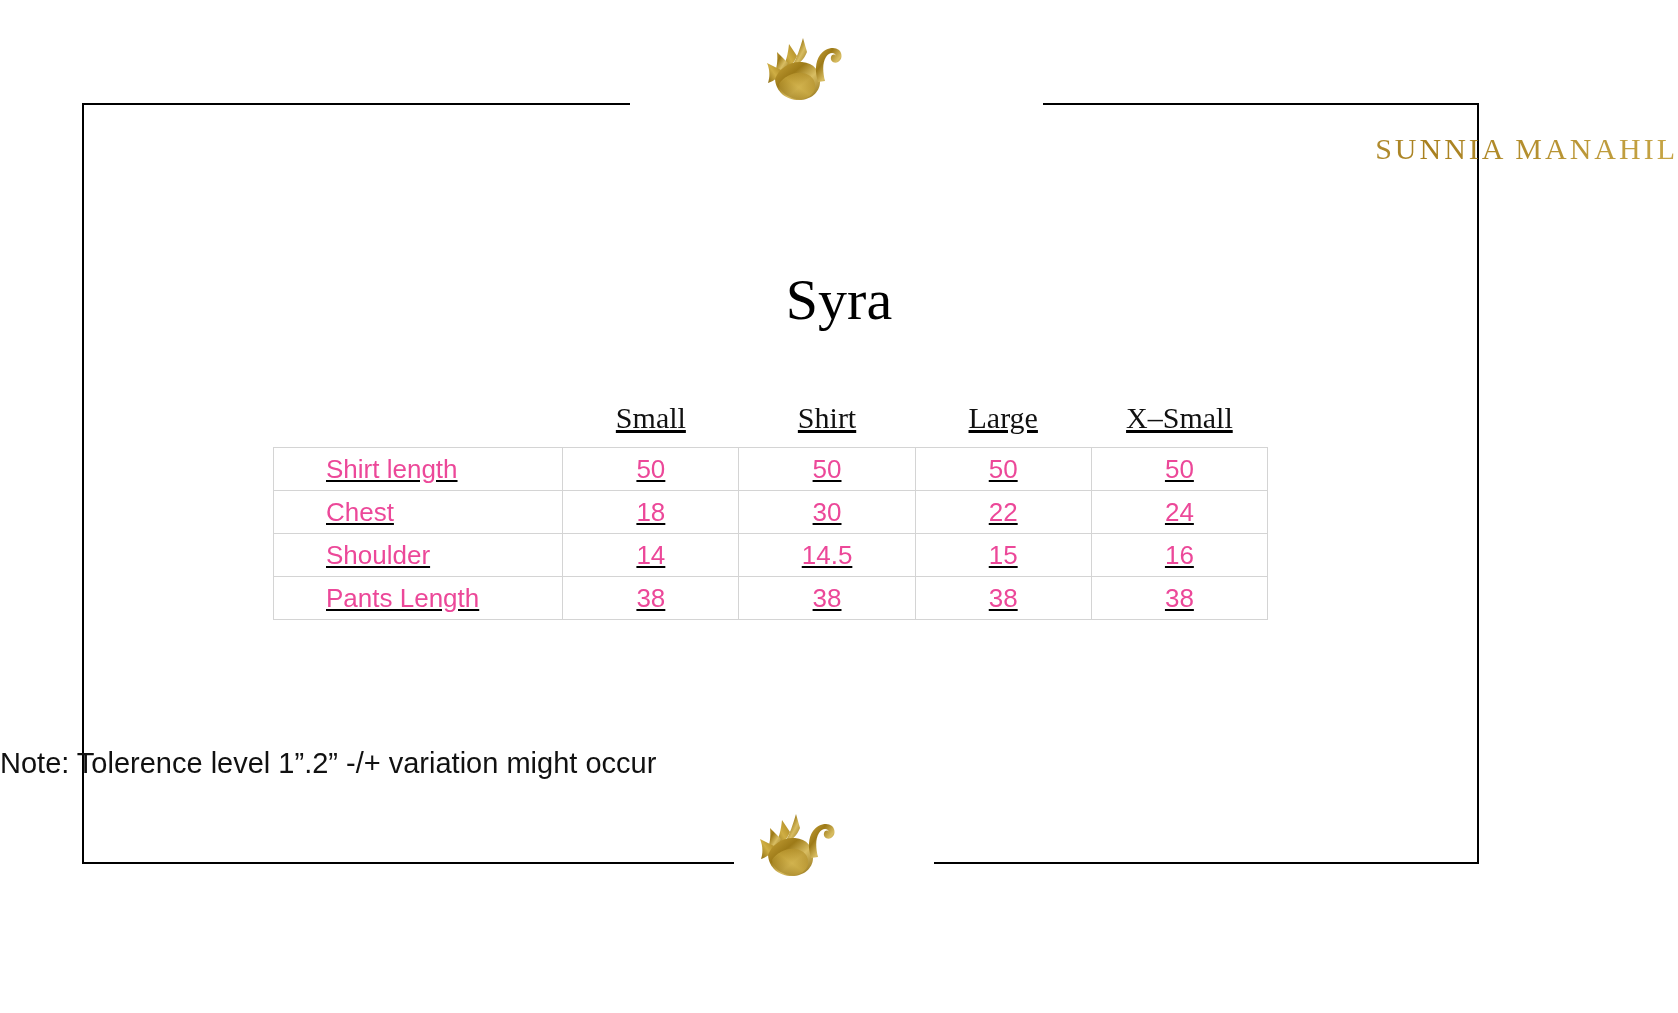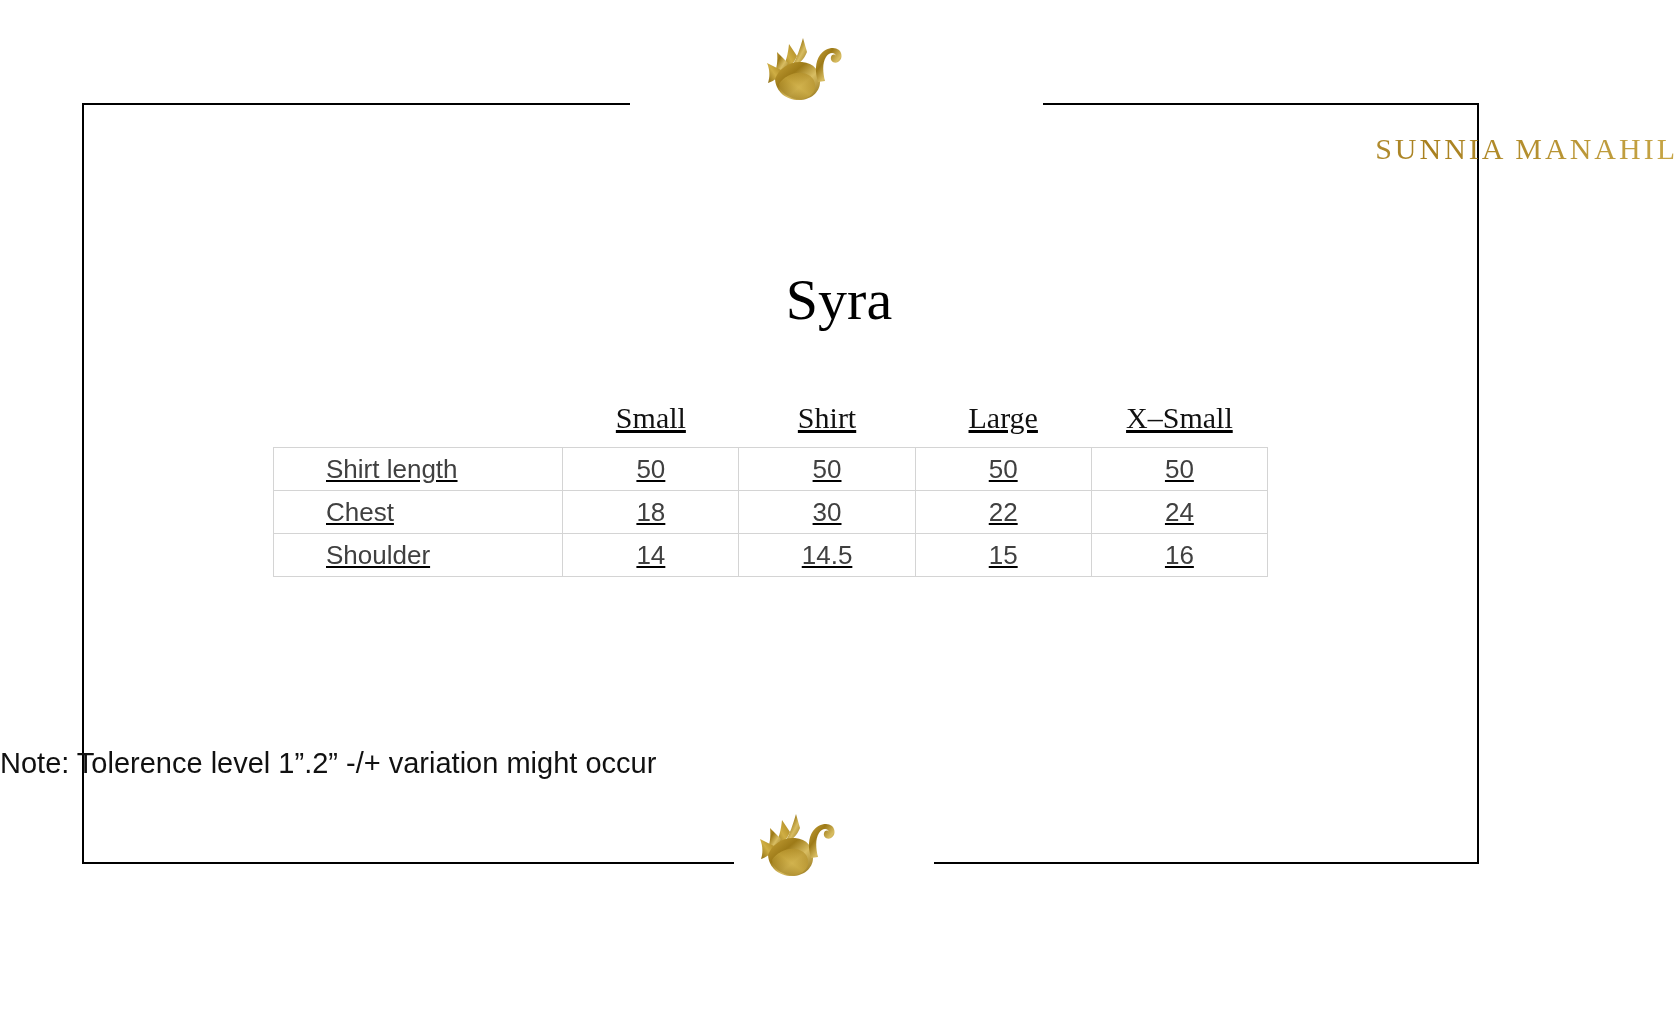--- a/index.html
+++ b/index.html
@@ -143,21 +143,21 @@
     vertical-align: bottom;
     height: 50px;
   }
   .size-table thead th.hdr-blank { }
 
   .size-table tbody td {
     border: 1px solid #d4d4d4;
     height: 42px;
     font-family: "Liberation Sans", sans-serif;
     font-size: 26px;
-    color: #404040;
+    color: #ec4899;
     text-align: center;
     vertical-align: middle;
     padding: 0;
   }
   .size-table tbody td.row-label {
     text-align: left;
     padding-left: 52px;
   }
 
   
@@ -246,20 +246,27 @@
       <td>30</td>
       <td>22</td>
       <td>24</td>
     </tr>
     <tr>
       <td class="row-label">Shoulder</td>
       <td>14</td>
       <td>14.5</td>
       <td>15</td>
       <td>16</td>
+    </tr>
+    <tr>
+      <td class="row-label">Pants Length</td>
+      <td>38</td>
+      <td>38</td>
+      <td>38</td>
+      <td>38</td>
     </tr>
   </tbody>
 </table>
 
 <div class="note">Note: Tolerence level 1”.2” -/+ variation might occur</div>
 
 <div class="logo-bottom">
   <svg viewBox="0 0 110 78" xmlns="http://www.w3.org/2000/svg" aria-hidden="true">
     <defs>
       <linearGradient id="goldC" x1="0" y1="0" x2="1" y2="1">

